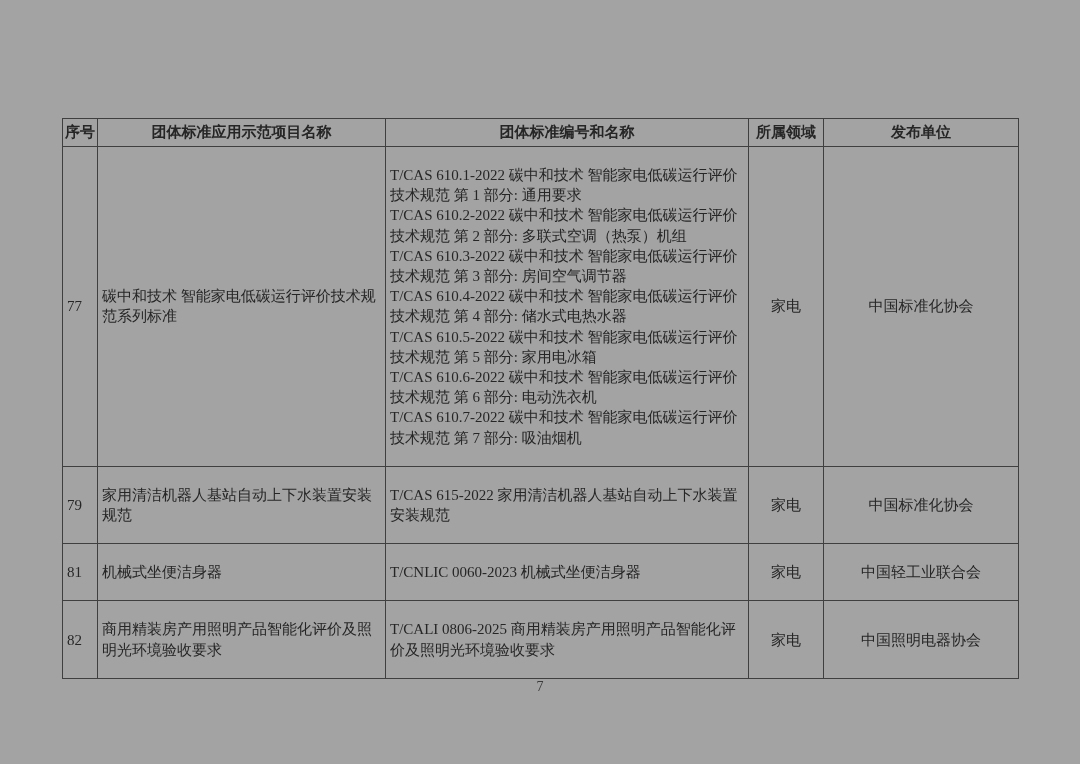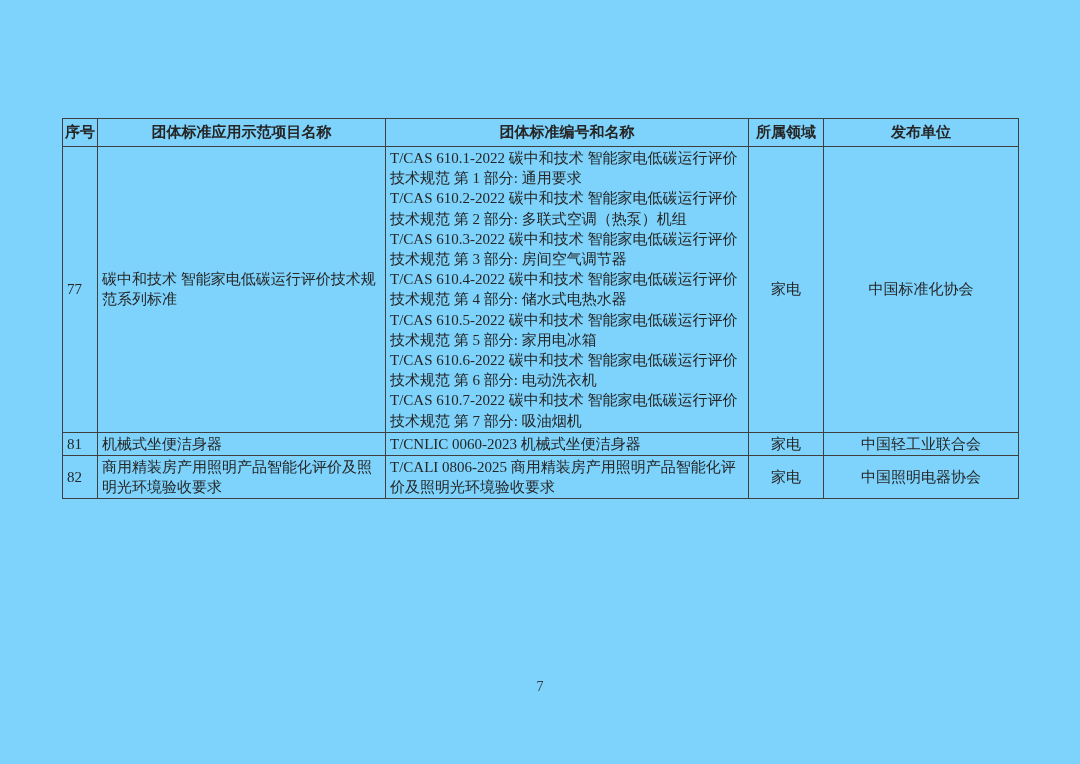--- a/index.html
+++ b/index.html
@@ -4,39 +4,39 @@
 <style>
   html, body {
     margin: 0;
     padding: 0;
     background: #ffffff;
   }
   .page {
     position: relative;
     width: 1080px;
     height: 764px;
-    background: #7dd3fc;
+    background: #a3a3a3;
     font-family: "Liberation Serif", "DejaVu Serif", serif;
     color: #262626;
     overflow: hidden;
   }
   table.std-table {
     position: absolute;
     left: 62px;
     top: 118px;
     width: 956px;
     border-collapse: collapse;
     table-layout: fixed;
     font-size: 15px;
     line-height: 20.2px;
   }
   table.std-table th,
   table.std-table td {
     border: 1px solid #3f3f3f;
-    padding: 1px 4px;
+    padding: 18px 4px;
     vertical-align: middle;
     overflow: hidden;
   }
   table.std-table th {
     font-weight: bold;
     text-align: center;
     height: 25px;
     padding: 1px 2px;
   }
   td.c-no     { text-align: left; }
@@ -89,20 +89,29 @@
             <div class="std-entry">T/CAS 610.2-2022 碳中和技术 智能家电低碳运行评价技术规范 第 2 部分: 多联式空调（热泵）机组</div>
             <div class="std-entry">T/CAS 610.3-2022 碳中和技术 智能家电低碳运行评价技术规范 第 3 部分: 房间空气调节器</div>
             <div class="std-entry">T/CAS 610.4-2022 碳中和技术 智能家电低碳运行评价技术规范 第 4 部分: 储水式电热水器</div>
             <div class="std-entry">T/CAS 610.5-2022 碳中和技术 智能家电低碳运行评价技术规范 第 5 部分: 家用电冰箱</div>
             <div class="std-entry">T/CAS 610.6-2022 碳中和技术 智能家电低碳运行评价技术规范 第 6 部分: 电动洗衣机</div>
             <div class="std-entry">T/CAS 610.7-2022 碳中和技术 智能家电低碳运行评价技术规范 第 7 部分: 吸油烟机</div>
           </td>
           <td class="c-field">家电</td>
           <td class="c-pub">中国标准化协会</td>
         </tr>
+        <tr>
+          <td class="c-no">79</td>
+          <td class="c-name">家用清洁机器人基站自动上下水装置安装规范</td>
+          <td class="c-std">
+            <div class="std-entry">T/CAS 615-2022 家用清洁机器人基站自动上下水装置安装规范</div>
+          </td>
+          <td class="c-field">家电</td>
+          <td class="c-pub">中国标准化协会</td>
+        </tr>
         <tr class="r-single">
           <td class="c-no">81</td>
           <td class="c-name">机械式坐便洁身器</td>
           <td class="c-std">
             <div class="std-entry">T/CNLIC 0060-2023 机械式坐便洁身器</div>
           </td>
           <td class="c-field">家电</td>
           <td class="c-pub">中国轻工业联合会</td>
         </tr>
         <tr>

